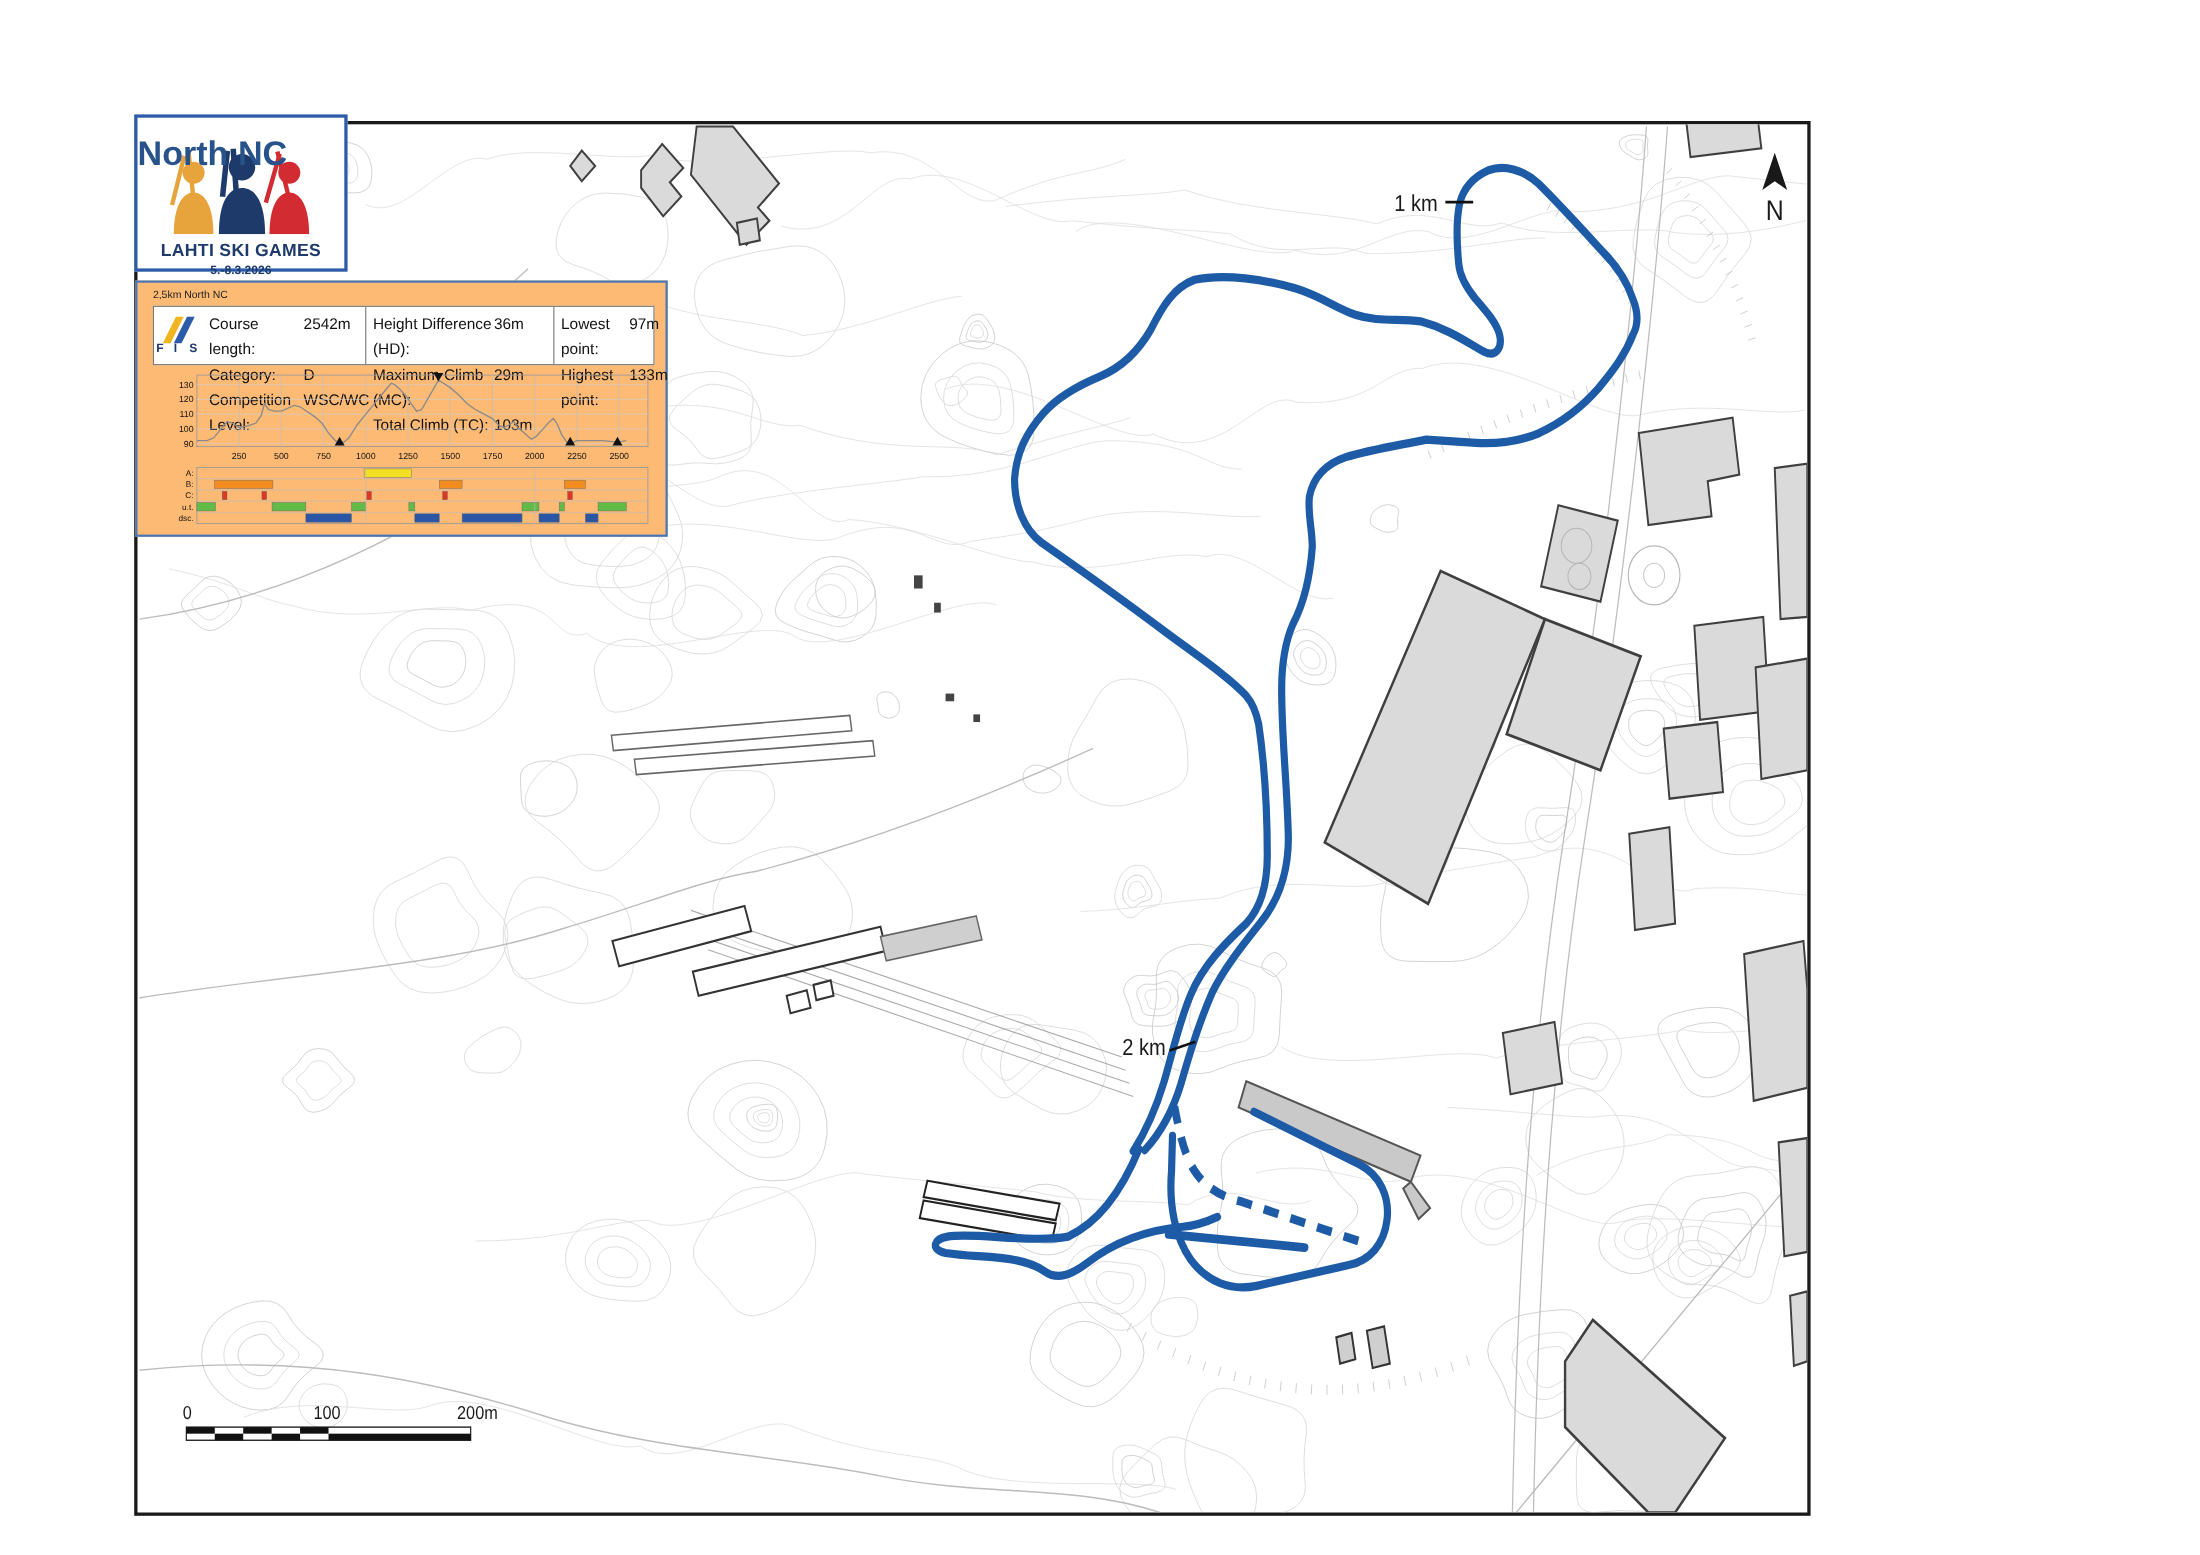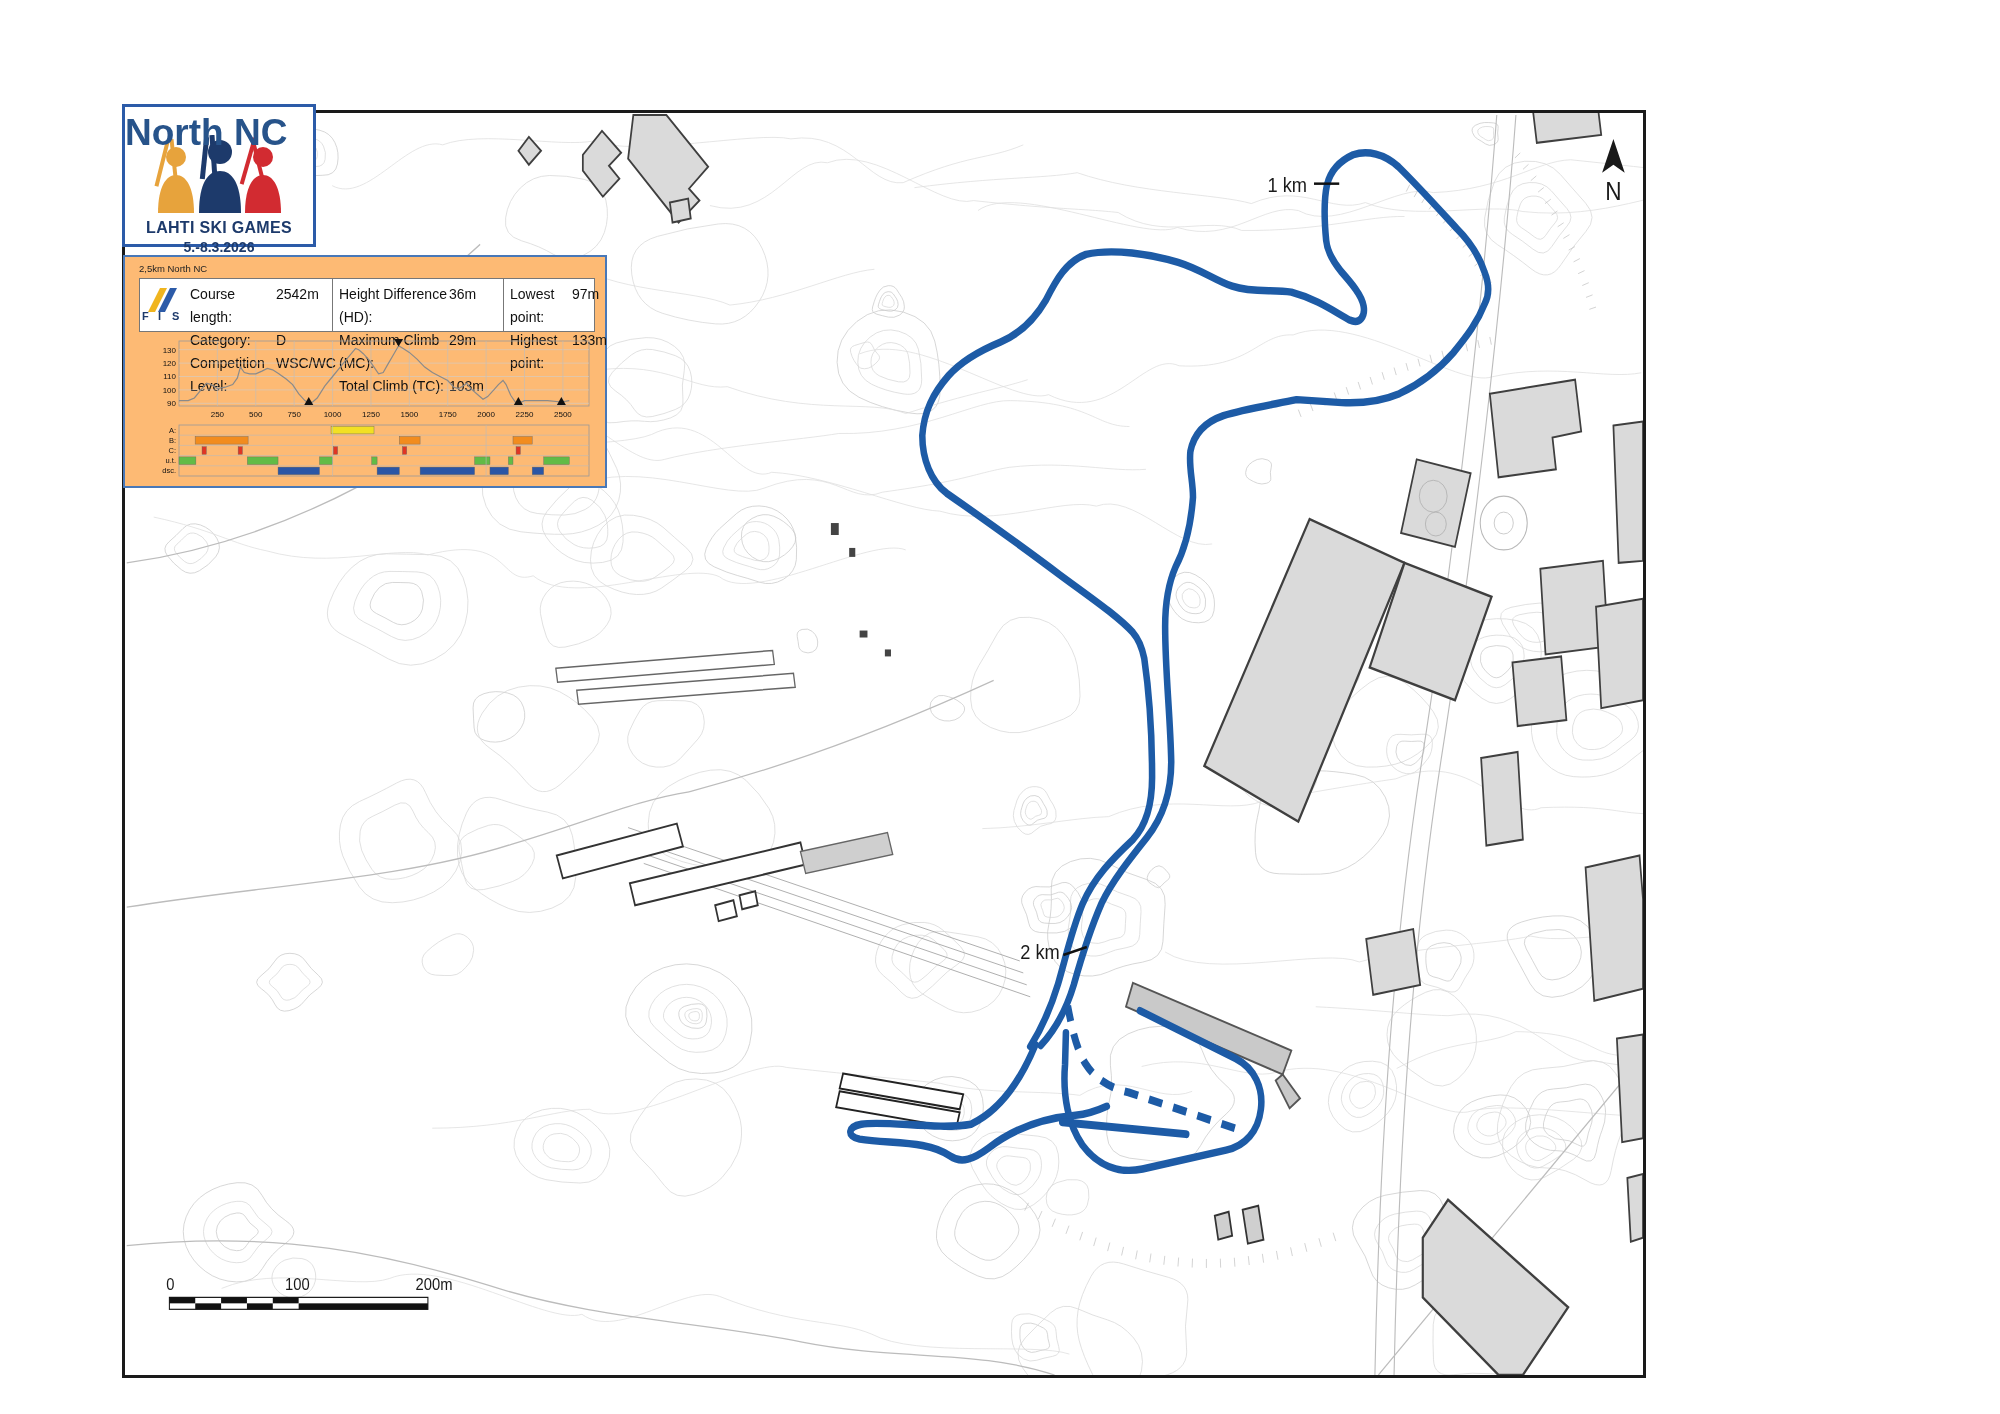--- a/index.html
+++ b/index.html
@@ -1,29 +1,29 @@
 <!DOCTYPE html>
 <html><head>
 <meta charset="utf-8">
 <style>
   html,body{margin:0;padding:0;background:#fff;}
   .page{position:relative;width:2000px;height:1414px;background:#fff;overflow:hidden;
         font-family:"Liberation Sans",sans-serif;}
   .title{position:absolute;left:98px;top:56px;font-size:35px;font-weight:800;
          letter-spacing:-0.5px;color:#1f4569;z-index:8;white-space:nowrap;}
-  .overlay-name{position:absolute;left:125px;top:112px;font-size:37px;font-weight:800;
+  .overlay-name{position:absolute;left:125px;top:122px;font-size:31px;font-weight:800;
          color:#27538a;z-index:9;white-space:nowrap;}
   .map-frame{position:absolute;left:122px;top:110px;width:1524px;height:1268px;
          border:3px solid #1a1a1a;box-sizing:border-box;background:#fff;overflow:hidden;}
   .map-frame svg{display:block;width:100%;height:100%;}
   .logo-box{position:absolute;left:122px;top:104px;width:194px;height:143px;background:#fff;
          border:3px solid #2c5ba8;box-sizing:border-box;z-index:7;text-align:center;}
   .logo-figures{margin-top:28px;}
   .logo-line1{font-size:16px;font-weight:800;color:#1d3a6b;margin-top:2px;letter-spacing:.3px;}
-  .logo-line2{font-size:14px;font-weight:800;color:#1d3a6b;margin-top:2px;}
+  .logo-line2{font-size:11px;font-weight:800;color:#1d3a6b;margin-top:2px;}
   .info-panel{position:absolute;left:123px;top:255px;width:484px;height:233px;background:#fdba74;
          border:2px solid #4878b8;box-sizing:border-box;z-index:6;}
   .panel-heading{position:absolute;left:14px;top:6px;font-size:9.5px;color:#222;}
   .fis-box{position:absolute;left:14px;top:21px;width:456px;height:54px;border:1px solid #777;
          box-sizing:border-box;display:flex;align-items:stretch;background:#fff;}
   .fis-logo{width:52px;display:flex;align-items:center;justify-content:center;}
   .fis-col{padding:4px 6px 0 6px;}
   .fis-col.c2,.fis-col.c3{border-left:1px solid #777;}
   .fis-col.c1{width:136px;}
   .fis-col.c2{width:158px;}

